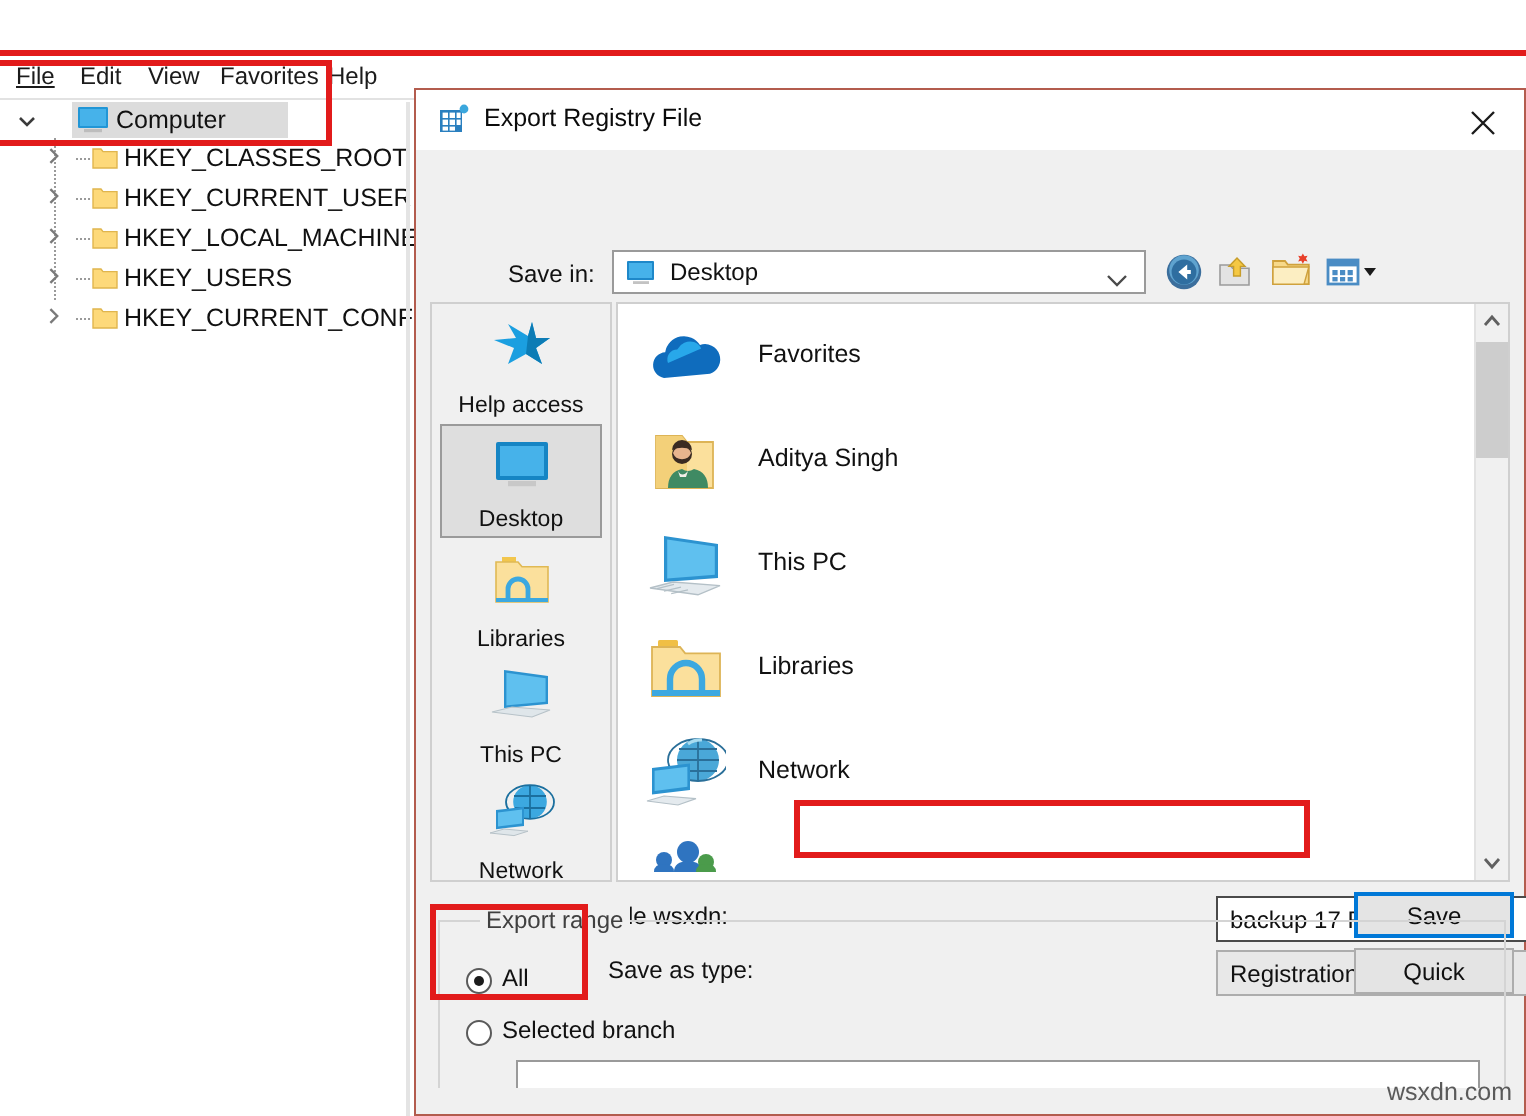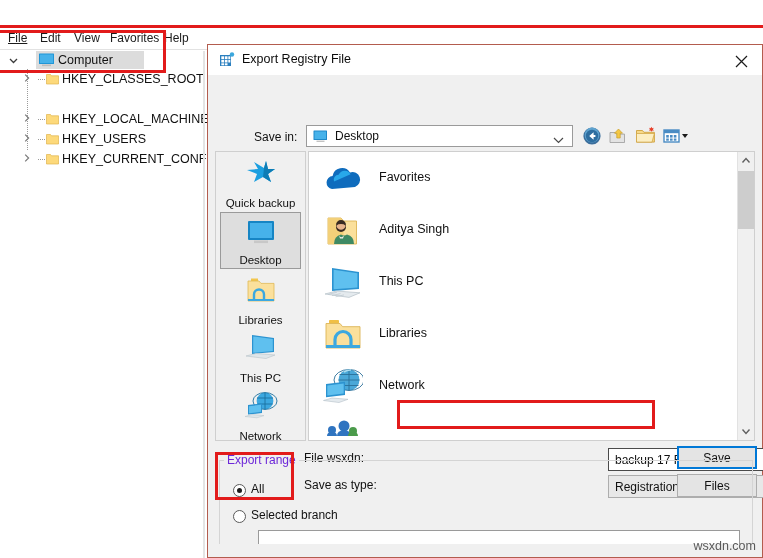--- a/index.html
+++ b/index.html
@@ -127,21 +127,21 @@
   #btn-save{position:absolute;left:469px;top:401px;width:80px;height:23px;background:#e4e4e4;
       border:2px solid #0078d7;box-sizing:border-box;font-size:12px;color:#111;cursor:pointer;
       display:flex;align-items:center;justify-content:center;font-family:"Liberation Sans",sans-serif;}
   #btn-cancel{position:absolute;left:469px;top:429px;width:80px;height:23px;background:#e4e4e4;
       border:1px solid #adadad;box-sizing:border-box;font-size:12px;color:#111;cursor:pointer;
       display:flex;align-items:center;justify-content:center;font-family:"Liberation Sans",sans-serif;}
 
   
   #grp{position:absolute;left:11px;top:415px;width:534px;height:90px;border:1px solid #d4d4d4;
       box-sizing:border-box;}
-  #grp-legend{position:absolute;left:4px;top:-8px;background:#f0f0f0;padding:0 3px;font-size:12px;color:#6d28d9;}
+  #grp-legend{position:absolute;left:20px;top:-8px;background:#f0f0f0;padding:0 3px;font-size:12px;color:#404040;}
   .radio{position:absolute;width:13px;height:13px;border:1px solid #5a5a5a;border-radius:50%;
       background:#fff;box-sizing:border-box;cursor:pointer;}
   .radio .dot{position:absolute;left:3px;top:3px;width:5px;height:5px;border-radius:50%;background:#1c1c1c;}
   #rad-all{left:13px;top:23px;}
   #rad-all-lbl{position:absolute;left:31px;top:21px;font-size:12px;color:#111;cursor:pointer;}
   #rad-branch{left:13px;top:49px;}
   #rad-branch-lbl{position:absolute;left:31px;top:47px;font-size:12px;color:#111;cursor:pointer;}
   #branch-input{position:absolute;left:38px;top:69px;width:482px;height:21px;background:#fff;
       border:1px solid #9a9a9a;box-sizing:border-box;cursor:text;}
 
@@ -192,20 +192,34 @@
       </span>
       <span class="dotline"></span>
       <span class="folder-icon" style="left:46px;">
         <svg width="13" height="13" viewBox="0 0 13 13">
             <path d="M0.5 2.5h4l1 1.3h7v8.2h-12z" fill="#fdd97a" stroke="#e0b54d" stroke-width="0.7"></path>
           </svg>
       </span>
       <span class="tw-label hk-label">HKEY_CLASSES_ROOT</span>
     </div>
 
+    <div class="tree-row" style="top:39px;">
+      <span class="tw-chev">
+        <svg width="10" height="10" viewBox="0 0 10 10">
+            <path d="M3.2 1.6 L6.6 5 L3.2 8.4" fill="none" stroke="#7a7a7a" stroke-width="1.2"></path>
+          </svg>
+      </span>
+      <span class="dotline"></span>
+      <span class="folder-icon" style="left:46px;">
+        <svg width="13" height="13" viewBox="0 0 13 13">
+            <path d="M0.5 2.5h4l1 1.3h7v8.2h-12z" fill="#fdd97a" stroke="#e0b54d" stroke-width="0.7"></path>
+          </svg>
+      </span>
+      <span class="tw-label hk-label">HKEY_CURRENT_USER</span>
+    </div>
 
     <div class="tree-row" style="top:59px;">
       <span class="tw-chev">
         <svg width="10" height="10" viewBox="0 0 10 10">
             <path d="M3.2 1.6 L6.6 5 L3.2 8.4" fill="none" stroke="#7a7a7a" stroke-width="1.2"></path>
           </svg>
       </span>
       <span class="dotline"></span>
       <span class="folder-icon" style="left:46px;">
         <svg width="13" height="13" viewBox="0 0 13 13">
@@ -327,21 +341,21 @@
   </span>
 
   <div id="places">
     <div class="place" id="place-0">
       <span class="pl-ico">
         <svg width="34" height="30" viewBox="0 0 34 30" style="display:block;margin:0 auto;">
           <path d="M3 12 L14 11 L10 4 L20 10 L22 3 L24 11 L31 11 L24 16 L27 24 L19 19 L10 24 L13 16 Z" fill="#1b9fe0"></path>
           <path d="M20 10 L22 3 L24 11 L31 11 L24 16 L27 24 L19 19 Z" fill="#0d7cb5"></path>
         </svg>
       </span>
-      <span class="pl-lbl">Quick backup</span>
+      <span class="pl-lbl">Help access</span>
     </div>
     <div class="place" id="place-1">
       <span class="pl-ico">
         <svg width="34" height="30" viewBox="0 0 34 30" style="display:block;margin:0 auto;">
           <rect x="4" y="4" width="26" height="19" rx="1" fill="#1685c4"></rect>
           <rect x="6" y="6" width="22" height="15" fill="#46b2ea"></rect>
           <rect x="10" y="23.5" width="14" height="2.6" fill="#c8c8c8"></rect>
         </svg>
       </span>
       <span class="pl-lbl">Desktop</span>
@@ -481,21 +495,21 @@
 
   </div>
 
   <span id="st-label">Save as type:</span>
   <div id="st-combo">
     <span id="st-text">Registration Files (*.reg)</span>
 
   </div>
 
   <div id="btn-save">Save</div>
-  <div id="btn-cancel">Files</div>
+  <div id="btn-cancel">Quick</div>
 
   <div id="grp">
     <span id="grp-legend">Export range</span>
 
     <span class="radio" id="rad-all">
       <span class="dot"></span>
     </span>
     <span id="rad-all-lbl">All</span>
 
     <span class="radio" id="rad-branch"></span>

